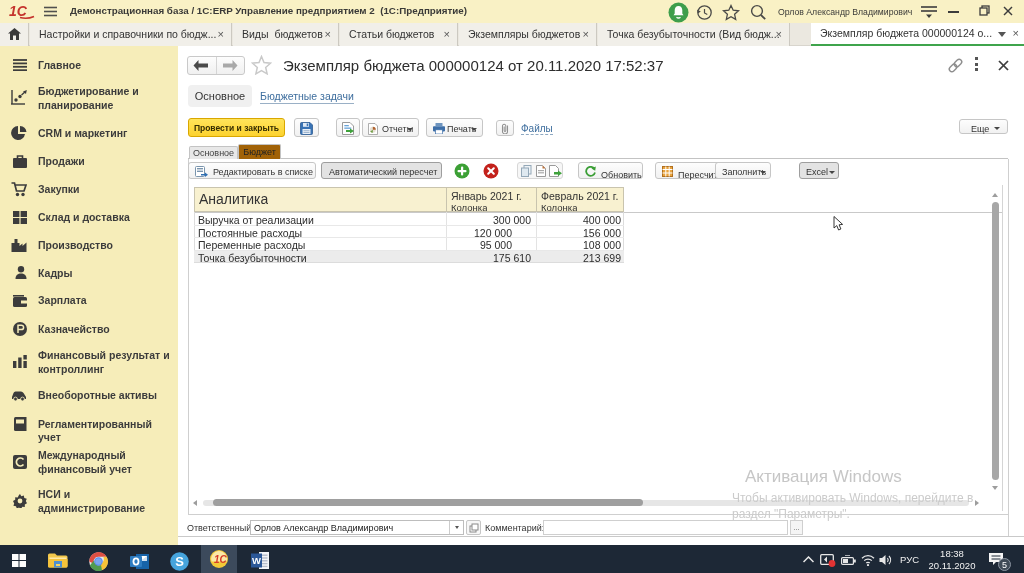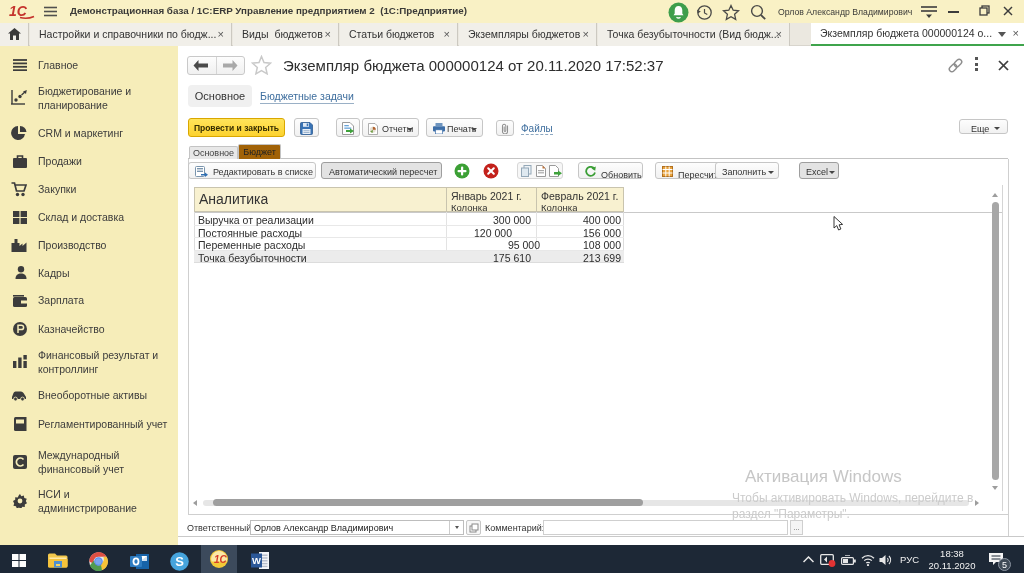--- a/index.html
+++ b/index.html
@@ -16,21 +16,21 @@
 
 #tabbar { position:absolute; left:0; top:23px; width:1024px; height:23px; background:#ebe8e0; border-bottom:1px solid #d8d5cd; }
 .tab { position:absolute; top:0; height:23px; background:#f1efe9; border-right:1px solid #ccc9c1; font-size:10.5px; color:#333; line-height:23px; white-space:nowrap; overflow:hidden; }
 .tab .tx { position:absolute; left:9px; top:0; }
 .tab .cl { position:absolute; right:7px; top:0; color:#555; font-size:11px; }
 .tab.active { background:#fff; border-bottom:2px solid #3fa44c; line-height:21px; }
 
 
 #sidebar { position:absolute; left:0; top:46px; width:178px; height:499px; background:#f6edb9; }
 .sbi { position:absolute; left:11px; width:16px; text-align:center; color:#3c3c3c; }
-.sbt { position:absolute; left:38px; width:136px; font-size:10.5px; color:#3c3c3c; line-height:13.5px; }
+.sbt { position:absolute; left:38px; width:136px; font-size:10.5px; color:#3c3c3c; line-height:13.5px;font-weight:bold; }
 
 
 #content { position:absolute; left:178px; top:46px; width:846px; height:499px; background:#fff; }
 
 .btn { position:absolute; background:linear-gradient(#fdfdfd,#f1f1f1); border:1px solid #c6c6c6; border-radius:3px; font-size:9px; color:#333; text-align:center; }
 .btn.pressed { background:#e3e3e3; border-color:#9e9e9e; }
 .caret { position:absolute; width:0; height:0; border-left:3px solid transparent; border-right:3px solid transparent; border-top:3.5px solid #444; }
 .bt { position:absolute; white-space:nowrap; }
 
 
@@ -362,21 +362,21 @@
           <rect x="0.5" y="0.5" width="10" height="10" fill="#e8a33d" stroke="#b06f1e"></rect>
           <g stroke="#fff" stroke-width="1">
             <line x1="0.5" y1="3.5" x2="10.5" y2="3.5"></line>
             <line x1="3.8" y1="0.5" x2="3.8" y2="10.5"></line>
             <line x1="7.2" y1="0.5" x2="7.2" y2="10.5"></line>
             <line x1="0.5" y1="7" x2="10.5" y2="7"></line>
           </g>
         </svg>
       <span class="bt" style="left:22px;top:4px">Пересчитать</span>
     </div>
-    <div class="btn" style="left:537px;top:116px;width:64px;height:17px">
+    <div class="btn" style="left:537px;top:116px;width:56px;height:17px">
         <span class="bt" style="left:6px;top:4px">Заполнить</span>
         <span class="caret" style="right:4px;top:7.5px"></span>
       </div>
     <div class="btn pressed" style="left:621px;top:116px;width:40px;height:17px">
         <span class="bt" style="left:6px;top:4px">Excel</span>
         <span class="caret" style="right:3px;top:7.5px"></span>
       </div>
 
     <div class="abs" style="left:16px;top:141px;width:430px;height:25px;background:#f8f1d0;border:1px solid #c9c4ae"></div>
     <div class="abs" style="left:16px;top:166px;width:808px;height:1px;background:#c9c9c9"></div>
@@ -395,21 +395,21 @@
     <div class="abs" style="left:16px;top:178.5px;width:430px;height:1px;background:#e8e8e8"></div>
     <div class="abs" style="left:16px;top:191px;width:430px;height:1px;background:#e8e8e8"></div>
     <div class="abs" style="left:16px;top:203.5px;width:430px;height:1px;background:#e8e8e8"></div>
     <div class="abs" style="left:16px;top:216px;width:430px;height:1px;background:#dcdcdc"></div>
     <div class="cell" style="left:20px;top:168px">Выручка от реализации</div>
     <div class="cell" style="left:20px;top:180.5px">Постоянные расходы</div>
     <div class="cell" style="left:20px;top:193px">Переменные расходы</div>
     <div class="cell" style="left:20px;top:205.5px">Точка безубыточности</div>
     <div class="cell" style="left:268px;top:168px;width:85px;text-align:right">300 000</div>
     <div class="cell" style="left:268px;top:180.5px;width:66px;text-align:right">120 000</div>
-    <div class="cell" style="left:268px;top:193px;width:94px;text-align:right">95 000</div>
+    <div class="cell" style="left:268px;top:193px;width:66px;text-align:right">95 000</div>
     <div class="cell" style="left:268px;top:205.5px;width:85px;text-align:right">175 610</div>
     <div class="cell" style="left:358px;top:168px;width:85px;text-align:right">400 000</div>
     <div class="cell" style="left:358px;top:180.5px;width:85px;text-align:right">156 000</div>
     <div class="cell" style="left:358px;top:193px;width:85px;text-align:right">108 000</div>
     <div class="cell" style="left:358px;top:205.5px;width:85px;text-align:right">213 699</div>
 
     <div class="abs" style="left:814px;top:147px;width:0;height:0;border-left:3px solid transparent;border-right:3px solid transparent;border-bottom:4px solid #9d9d9d"></div>
     <div class="abs" style="left:814px;top:156px;width:7px;height:278px;background:#a7a7a7;border-radius:3.5px"></div>
     <div class="abs" style="left:814px;top:440px;width:0;height:0;border-left:3px solid transparent;border-right:3px solid transparent;border-top:4px solid #9d9d9d"></div>
     <div class="abs" style="left:15px;top:454px;width:0;height:0;border-top:3px solid transparent;border-bottom:3px solid transparent;border-right:4px solid #9d9d9d"></div>

